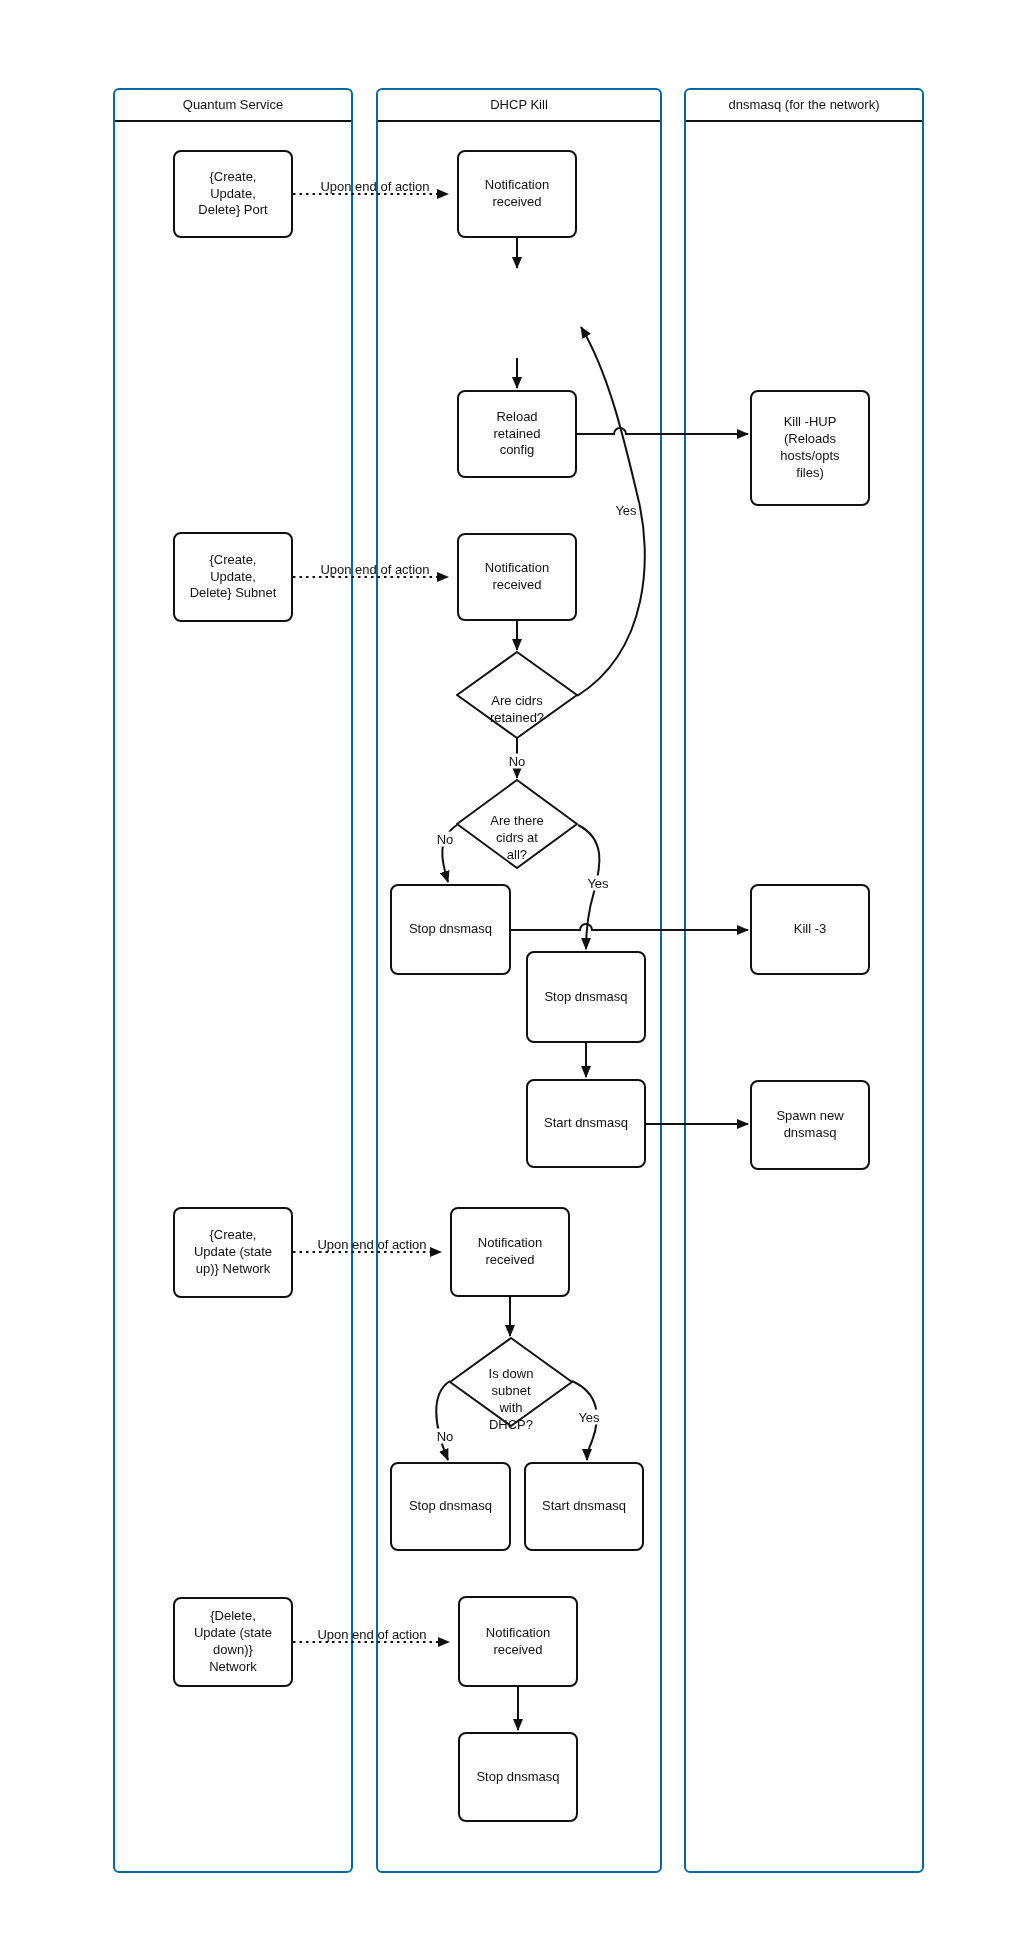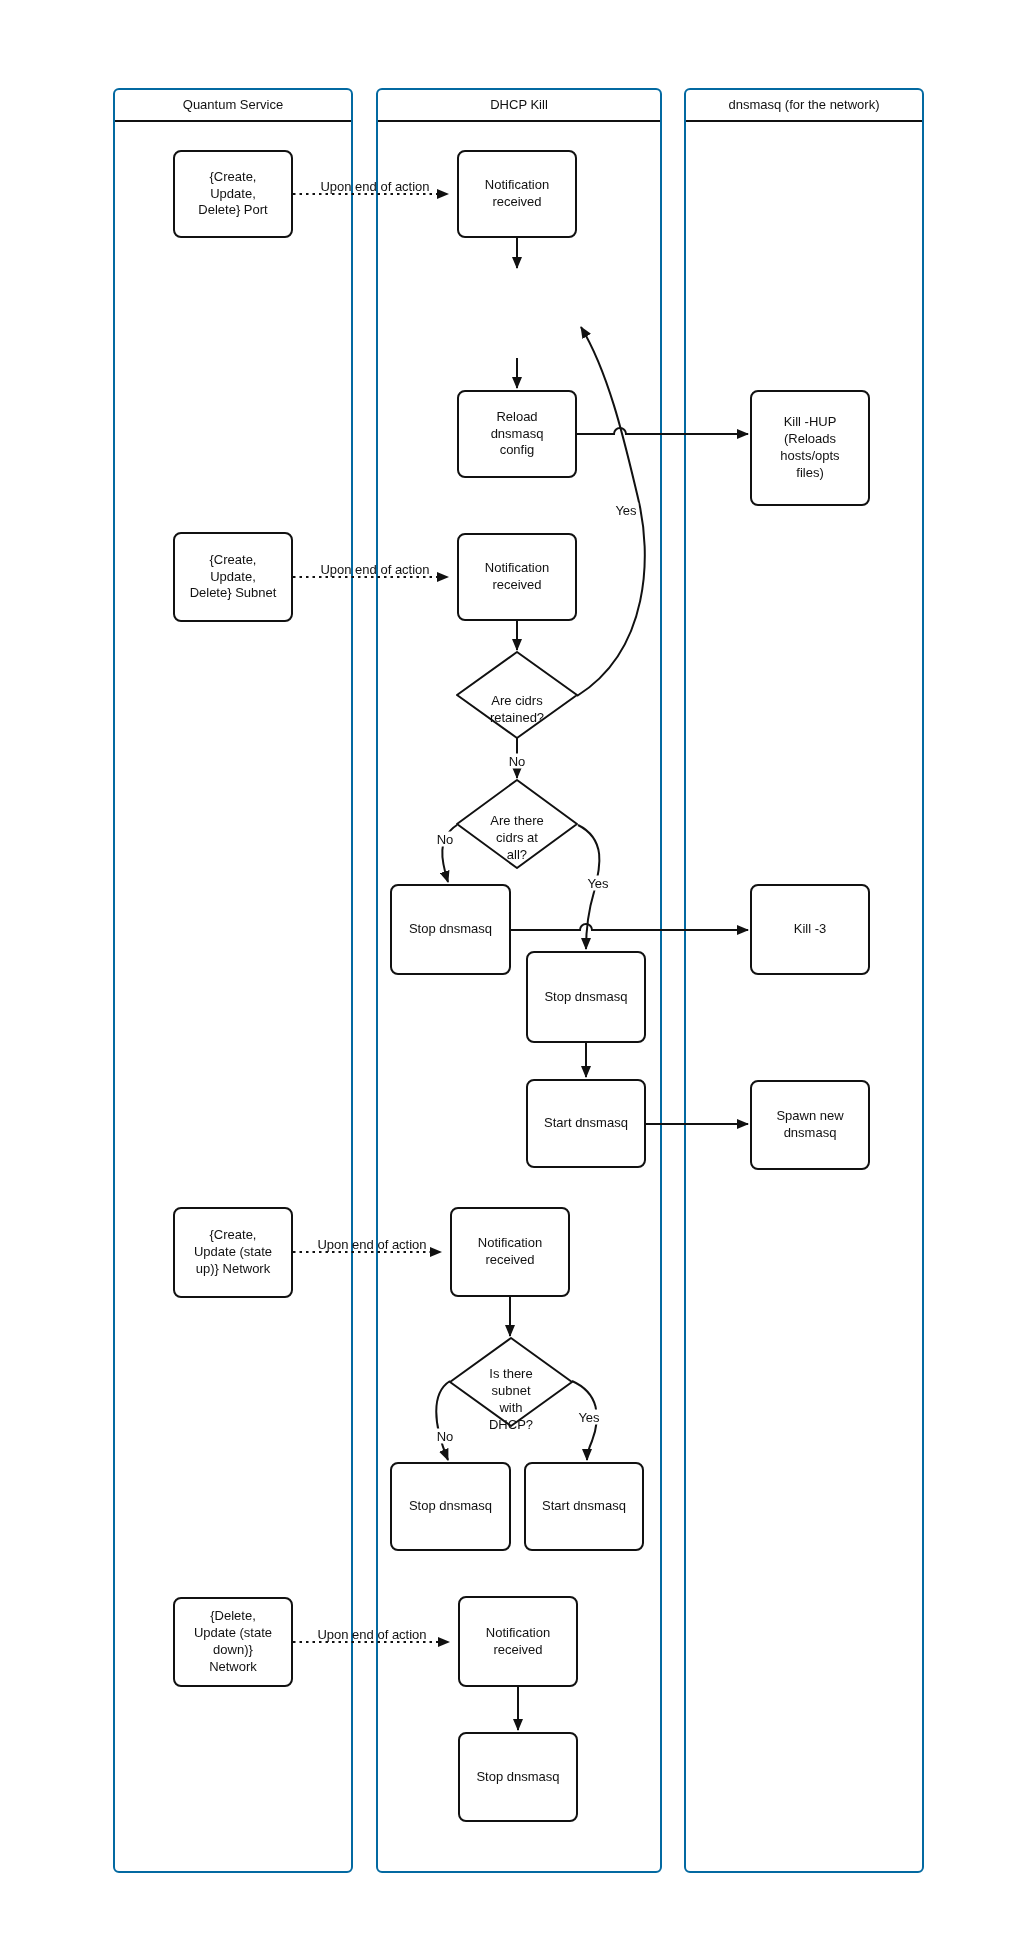--- a/index.html
+++ b/index.html
@@ -92,21 +92,21 @@
 Update (state
 up)} Network</div>
   <div class="node" style="left:173px;top:1597px;width:120px;height:90px">{Delete,
 Update (state
 down)}
 Network</div>
 
   <div class="node" style="left:457px;top:150px;width:120px;height:88px">Notification
 received</div>
   <div class="node" style="left:457px;top:390px;width:120px;height:88px">Reload
-dnsmasq
+retained
 config</div>
   <div class="node" style="left:457px;top:533px;width:120px;height:88px">Notification
 received</div>
   <div class="node" style="left:390px;top:884px;width:121px;height:91px">Stop dnsmasq</div>
   <div class="node" style="left:526px;top:951px;width:120px;height:92px">Stop dnsmasq</div>
   <div class="node" style="left:526px;top:1079px;width:120px;height:89px">Start dnsmasq</div>
   <div class="node" style="left:450px;top:1207px;width:120px;height:90px">Notification
 received</div>
   <div class="node" style="left:390px;top:1462px;width:121px;height:89px">Stop dnsmasq</div>
   <div class="node" style="left:524px;top:1462px;width:120px;height:89px">Start dnsmasq</div>
@@ -120,21 +120,21 @@
 files)</div>
   <div class="node" style="left:750px;top:884px;width:120px;height:91px">Kill -3</div>
   <div class="node" style="left:750px;top:1080px;width:120px;height:90px">Spawn new
 dnsmasq</div>
 
   <div class="dlabel" style="left:517px;top:694px">Are cidrs
 retained?</div>
   <div class="dlabel" style="left:517px;top:822px">Are there
 cidrs at
 all?</div>
-  <div class="dlabel" style="left:511px;top:1384px">Is there
+  <div class="dlabel" style="left:511px;top:1384px">Is down
 subnet
 with
 DHCP?</div>
 
   <div class="elabel nobg" style="left:375px;top:186px">Upon end of action</div>
   <div class="elabel nobg" style="left:375px;top:569px">Upon end of action</div>
   <div class="elabel nobg" style="left:372px;top:1244px">Upon end of action</div>
   <div class="elabel nobg" style="left:372px;top:1634px">Upon end of action</div>
 
   <div class="elabel" style="left:626px;top:510px">Yes</div>

